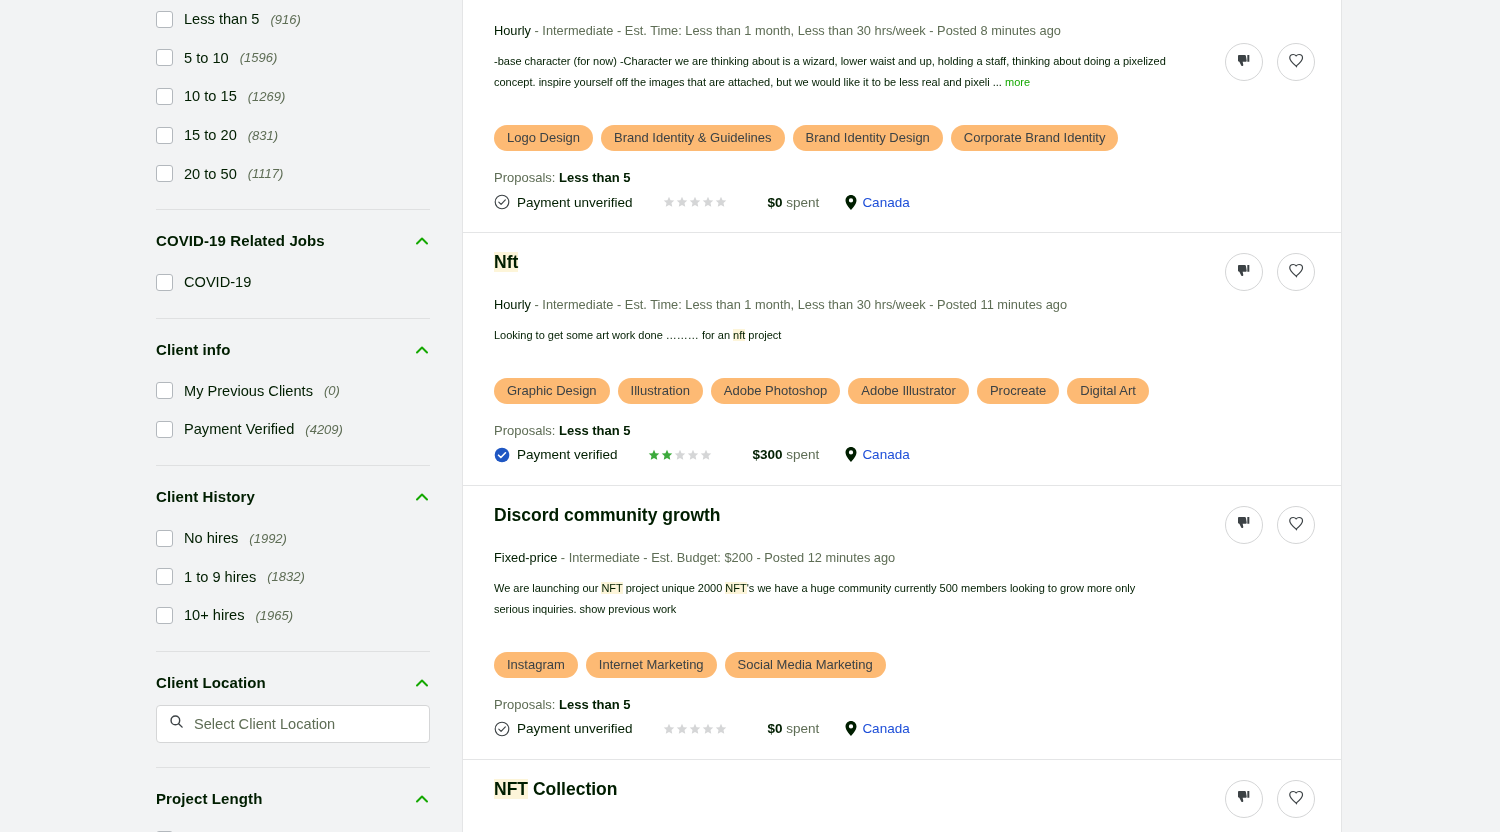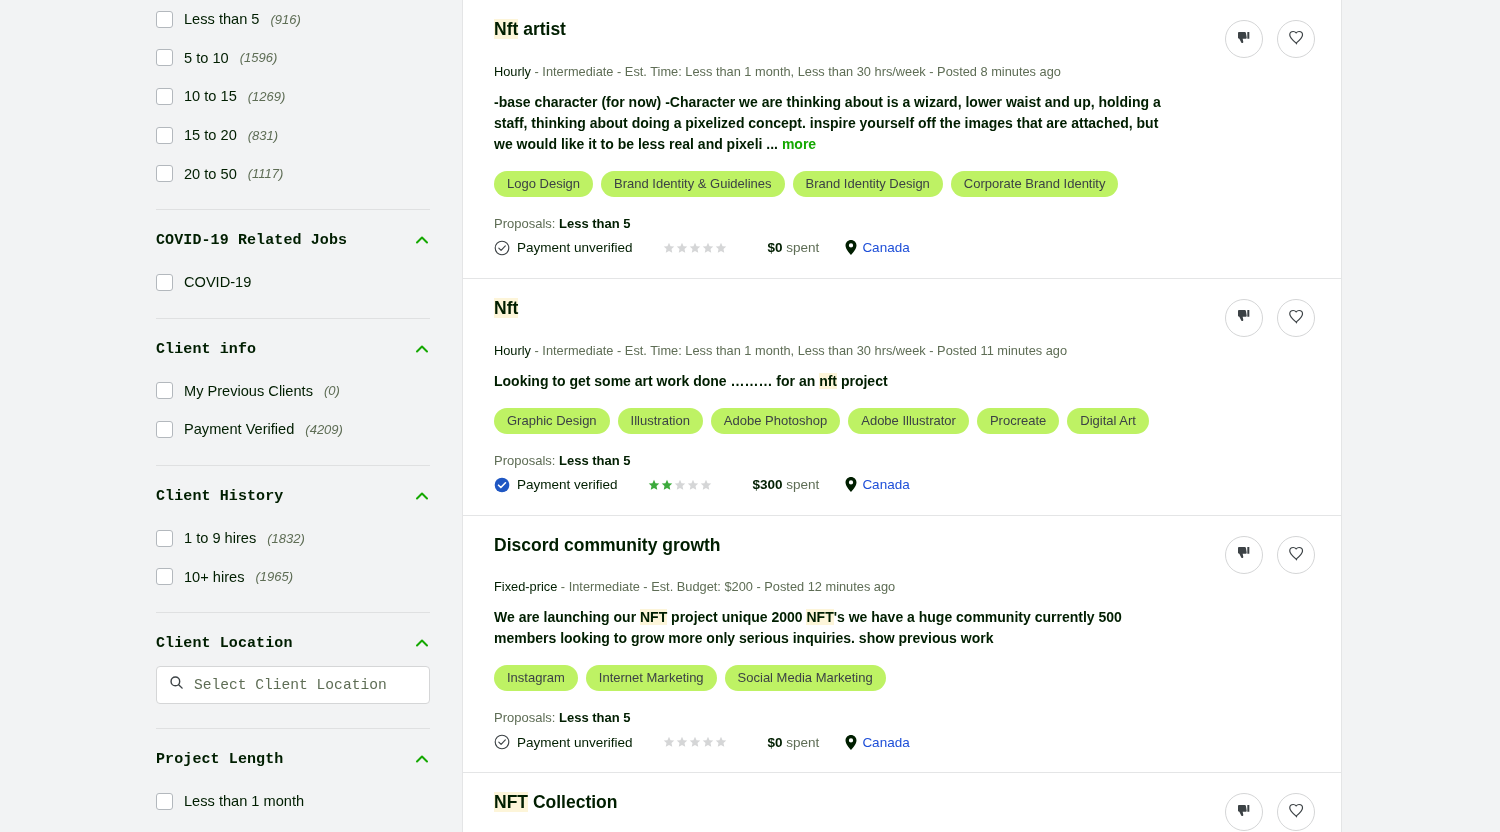--- a/index.html
+++ b/index.html
@@ -32,43 +32,42 @@
   }
   .opt-label {
     font-size: 14.6px; color: #001e00;
     white-space: nowrap;
   }
   .opt-count { font-size: 13px; color: #5e6d55; font-style: italic; }
 
   .divider { height: 1px; background: #dfe0e1; margin: 16px 32px 0 0; }
 
   .section-head {
-    display: flex; align-items: center; justify-content: space-between;
+    display: flex; align-items: flex-end; justify-content: space-between;
     padding: 22px 32px 0 0;
     margin-bottom: 14px;
-    font-family: Liberation Mono, monospace;
   }
   .section-title {
     font-size: 15px; font-weight: bold; color: #001e00;
     letter-spacing: .1px;
   }
   .chev { width: 16px; height: 16px; display: block; }
 
   .loc-search {
     margin: 4px 32px 0 0;
     height: 38px;
     background: #fff;
     border: 1px solid #d5d6d7;
     border-radius: 4px;
     display: flex; align-items: center; gap: 10px;
     padding: 0 12px;
   }
   .loc-search input {
     border: none; outline: none; background: transparent;
-    font-family: Liberation Mono, monospace;
+    font-family: Liberation Sans, sans-serif;
     font-size: 14.6px; color: #5e6d55; width: 100%;
   }
   .loc-search input::placeholder { color: #5e6d55; opacity: 1; }
 
   
   .main {
     width: 880px; flex: 0 0 880px;
     background: #fff;
     border-left: 1px solid #e4e5e6;
     border-right: 1px solid #e4e5e6;
@@ -83,34 +82,34 @@
     padding-top: 18px;
     line-height: 1.3;
   }
   .hl { background: #fdf5d9; }
   .job-meta {
     font-size: 12.8px; color: #5e6d55;
     margin-top: 23px;
   }
   .job-meta b { color: #001e00; font-weight: normal; }
   .job-desc {
-    font-size: 14px; color: #001e00;
+    font-size: 11px; color: #001e00;
     line-height: 21px;
     margin-top: 13px;
     max-width: 676px;
-    font-weight: bold;
   }
   .more-link { color: #14a800; text-decoration: none; }
   .tags { display: flex; flex-wrap: wrap; gap: 8px; margin-top: 16px; }
   .tag {
-    background: #bef264; color: #3c4245;
+    background: #fdba74; color: #3c4245;
     border-radius: 14px;
     font-size: 13px;
     padding: 5px 13px 6px;
     white-space: nowrap;
+    margin-top: 16px;
   }
   .proposals {
     font-size: 13px; color: #5e6d55;
     margin-top: 19px;
   }
   .proposals b { color: #001e00; font-weight: bold; }
   .statline {
     display: flex; align-items: center;
     margin-top: 9px; padding-bottom: 22px;
     gap: 4px;
@@ -202,20 +201,25 @@
           <span class="opt-count">(4209)</span>
         </div>
         <div class="divider"></div>
         <div class="section-head">
           <span class="section-title">Client History</span>
           <span>
             <svg class="chev" viewBox="0 0 16 16">
               <path d="M3 10.5L8 5.5L13 10.5" stroke="#14a800" stroke-width="2" fill="none" stroke-linecap="round" stroke-linejoin="round"></path>
             </svg>
           </span>
+        </div>
+        <div class="opt-row">
+          <span class="cbox"></span>
+          <span class="opt-label">No hires</span>
+          <span class="opt-count">(1992)</span>
         </div>
         <div class="opt-row">
           <span class="cbox"></span>
           <span class="opt-label">1 to 9 hires</span>
           <span class="opt-count">(1832)</span>
         </div>
         <div class="opt-row">
           <span class="cbox"></span>
           <span class="opt-label">10+ hires</span>
           <span class="opt-count">(1965)</span>
@@ -263,21 +267,20 @@
             <span><svg width="16" height="16" viewBox="0 0 24 24">
                 <path d="M17 3h3v10h-3zM3 4.6C3 3.7 3.7 3 4.6 3h8.6c.8 0 1.4.5 1.6 1.2l1.2 7c.2 1-.6 1.9-1.6 1.9H10l.9 4.6c.2 1-.6 1.9-1.6 1.9-.6 0-1.1-.3-1.4-.9L5 13H4.6C3.7 13 3 12.3 3 11.4z" fill="#3c4245"></path>
               </svg></span>
           </button>
           <button class="act-btn">
             <span><svg width="17" height="17" viewBox="0 0 24 24">
                 <path d="M12 20.5l-1.3-1.2C5.6 14.7 2.5 11.9 2.5 8.4 2.5 5.6 4.7 3.5 7.4 3.5c1.6 0 3.1.7 4.1 1.9 1-1.2 2.5-1.9 4.1-1.9 2.7 0 4.9 2.1 4.9 4.9 0 3.5-3.1 6.3-8.2 10.9z" fill="none" stroke="#3c4245" stroke-width="1.7"></path>
               </svg></span>
           </button>
         </div>
-        <h3 class="job-title"><span class="hl">Nft</span> artist</h3>
         <div class="job-meta"><b>Hourly</b> - Intermediate - Est. Time: Less than 1 month, Less than 30 hrs/week - Posted 8 minutes ago</div>
         <p class="job-desc">-base character (for now) -Character we are thinking about is a wizard, lower waist and up, holding a staff, thinking about doing a pixelized concept. inspire yourself off the images that are attached, but we would like it to be less real and pixeli ... <a href="#" class="more-link">more</a></p>
         <div class="tags">
           <span class="tag">Logo Design</span>
           <span class="tag">Brand Identity &amp; Guidelines</span>
           <span class="tag">Brand Identity Design</span>
           <span class="tag">Corporate Brand Identity</span>
         </div>
         <div class="proposals">Proposals: <b>Less than 5</b></div>
         <div class="statline">

